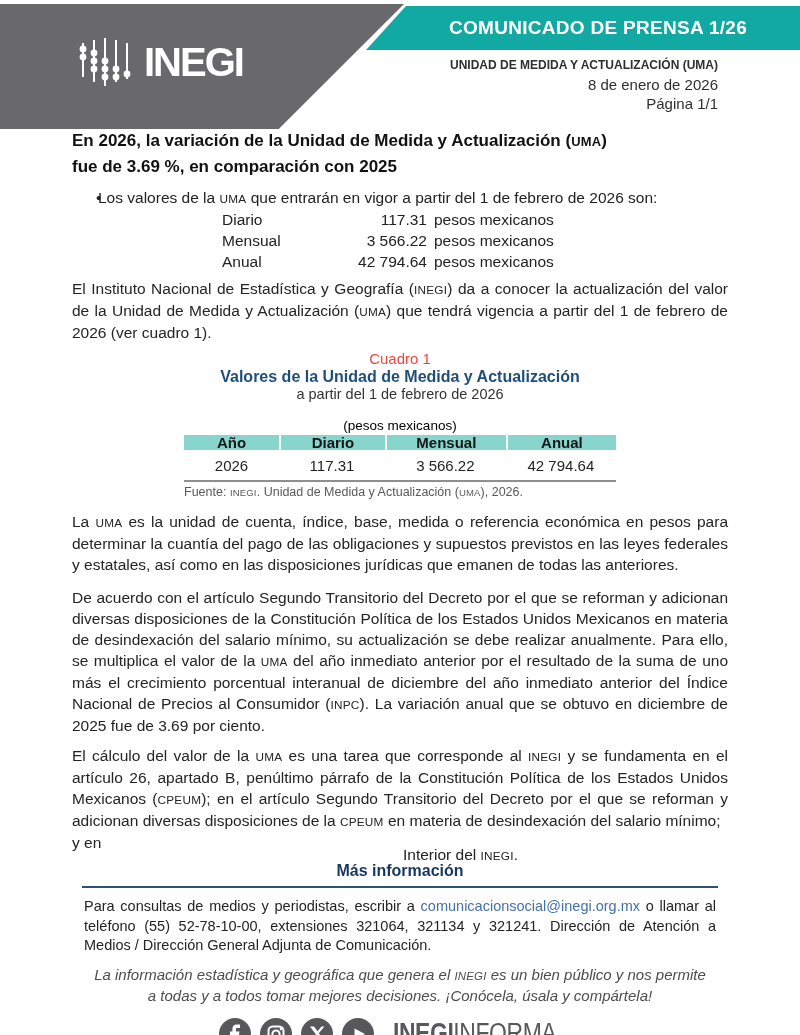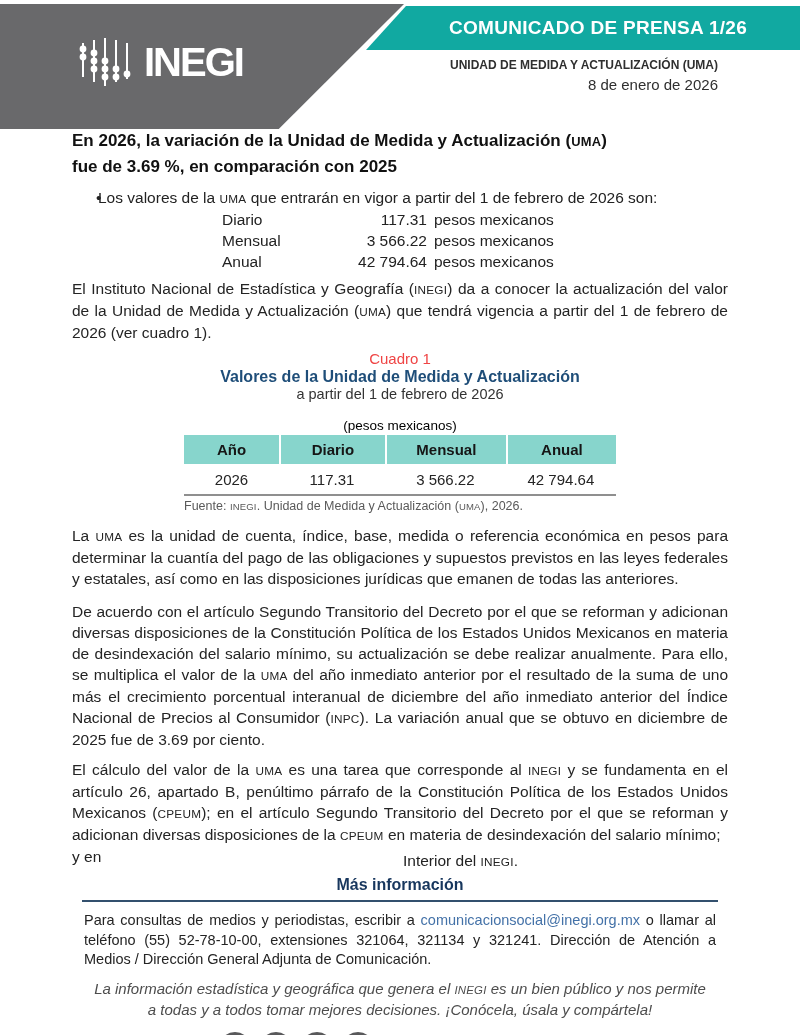--- a/index.html
+++ b/index.html
@@ -55,40 +55,40 @@
   .vrow .vunit { margin-left:7px; }
   p.body { font-size:15.5px; line-height:21px; text-align:justify; color:#242424; }
   .p1 { margin-bottom:8px; }
   
   .cuadro-head { text-align:center; margin-bottom:2px; }
   .c-label { color:#ef4444; font-size:15px; line-height:16px; }
   .c-title { color:#1f4e79; font-weight:bold; font-size:16px; line-height:19px; }
   .c-sub   { color:#333; font-size:14.5px; line-height:16px; }
   .c-unit  { color:#000000; font-size:13.5px; line-height:15px;margin-top:16px; }
   .uma-table { width:432px; margin:2px auto 0 auto; border-bottom:2px solid #8f8f8f; }
-  .t-head { display:flex; background:#87d5cc; height:29px; }
+  .t-head { display:flex; background:#87d5cc; height:15px; }
   .t-head .th {
     display:flex; align-items:center; justify-content:center;
     font-weight:bold; font-size:15px; color:#161616;
   }
   .t-head .th + .th { border-left:2px solid #fff; }
   .t-row { display:flex; height:30px; background:#fff; }
   .t-row .td {
     display:flex; align-items:center; justify-content:center;
     font-size:15px; color:#242424;
   }
   .cw1{width:22%;} .cw2{width:24.5%;} .cw3{width:28%;} .cw4{width:25.5%;}
   .t-source {
     width:432px; margin:3px auto 0 auto; font-size:12.5px; color:#595959;
   }
   .cuadro-block { margin-bottom:12px; }
   .p2 { margin-bottom:12px; }
   .p3 { margin-bottom:9px; }
   .p4-last { position:relative; font-size:15.5px; line-height:21px; height:21px; }
-  .p4-tail { position:absolute; left:331px; top:4px; }
+  .p4-tail { position:absolute; left:331px; top:12px; }
   .p4-block { margin-bottom:8px; }
   
   .more-info {
     text-align:center; color:#17365d; font-weight:bold; font-size:16px;
     line-height:19px; margin-bottom:6px;
   }
   .info-rule { border:none; border-top:2px solid #33506e; margin:0 10px 9px 10px; }
   .press-box { padding:0 12px; margin-bottom:9px; }
   .press-box p { font-size:14.5px; line-height:19.5px; text-align:justify; color:#242424; }
   .press-box a { color:#4472a8; text-decoration:none; }
@@ -143,20 +143,21 @@
     <span class="logo-text">INEGI</span>
   </div>
 
   <div class="hdr-teal">
     <span class="banner-text">COMUNICADO DE PRENSA 1/26</span>
   </div>
 
   <div class="hdr-right">
     <div class="h-title">UNIDAD DE MEDIDA Y ACTUALIZACIÓN (UMA)</div>
     <div class="h-date">8 de enero de 2026</div>
+    <div class="h-page">Página 1/1</div>
   </div>
 
   <div class="content">
 
     <div class="doc-title">
       <div>En 2026, la variación de la Unidad de Medida y Actualización (<span class="sc">UMA</span>)</div>
       <div>fue de 3.69 %, en comparación con 2025</div>
     </div>
 
     <div class="bullet-block">

